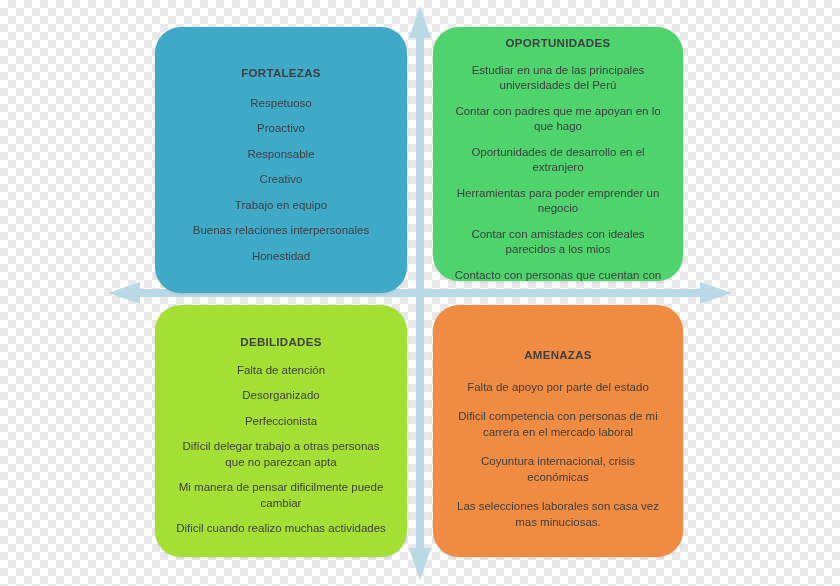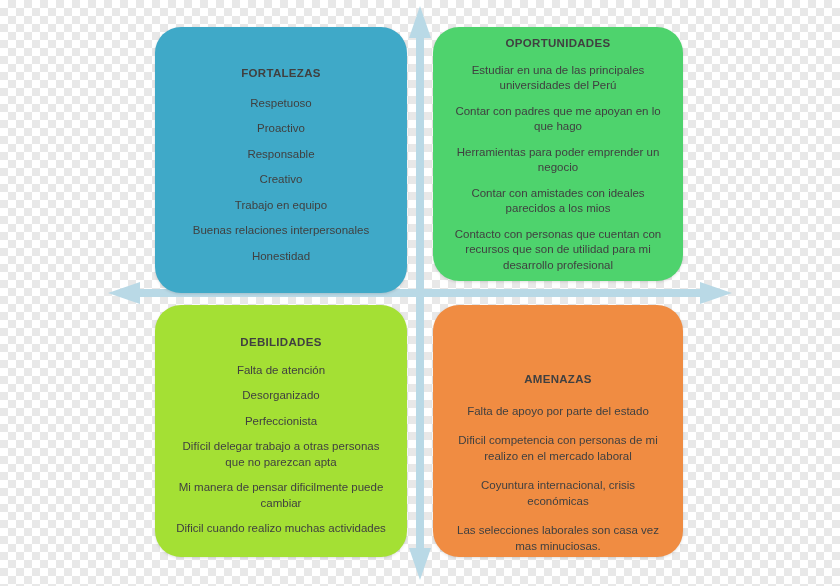--- a/index.html
+++ b/index.html
@@ -104,21 +104,21 @@
 
   
   #quad-threats {
     left: 433px;
     top: 305px;
     width: 250px;
     height: 252px;
     background: #f08c42;
     padding: 44px 12px 10px 12px;
   }
-  #quad-threats .title { margin-bottom: 10px; margin-top: 24px; }
+  #quad-threats .title { margin-bottom: 10px; }
   #quad-threats .item { margin: 7px 0; }
 </style>
 </head>
 <body>
 
 <div id="canvas">
 
   <svg class="arrow-svg" viewBox="0 0 840 586">
 
     <path d="M 409,38 L 420,6 L 431,38 L 424,38 L 424,548 L 431,548 L 420,580 L 409,548 L 416,548 L 416,38 Z" fill="#b9d9e6"></path>
@@ -137,20 +137,21 @@
       <div class="item">Buenas relaciones interpersonales</div>
       <div class="item">Honestidad</div>
     </div>
   </div>
 
   <div class="quad" id="quad-opportunities">
     <div class="title">OPORTUNIDADES</div>
     <div class="items">
       <div class="item">Estudiar en una de las principales universidades del Perú</div>
       <div class="item">Contar con padres que me apoyan en lo que hago</div>
+      <div class="item">Oportunidades de desarrollo en el extranjero</div>
       <div class="item">Herramientas para poder emprender un negocio</div>
       <div class="item">Contar con amistades con ideales parecidos a los mios</div>
       <div class="item">Contacto con personas que cuentan con recursos que son de utilidad para mi desarrollo profesional</div>
     </div>
   </div>
 
   <div class="quad" id="quad-weaknesses">
     <div class="title">DEBILIDADES</div>
     <div class="items">
       <div class="item">Falta de atención</div>
@@ -159,19 +160,19 @@
       <div class="item">Difícil delegar trabajo a otras personas que no parezcan apta</div>
       <div class="item">Mi manera de pensar dificilmente puede cambiar</div>
       <div class="item">Dificil cuando realizo muchas actividades</div>
     </div>
   </div>
 
   <div class="quad" id="quad-threats">
     <div class="title">AMENAZAS</div>
     <div class="items">
       <div class="item">Falta de apoyo por parte del estado</div>
-      <div class="item">Dificil competencia con personas de mi realizo en el mercado laboral</div>
+      <div class="item">Dificil competencia con personas de mi carrera en el mercado laboral</div>
       <div class="item">Coyuntura internacional, crisis económicas</div>
       <div class="item">Las selecciones laborales son casa vez mas minuciosas.</div>
     </div>
   </div>
 
 </div>
 
 </body></html>

